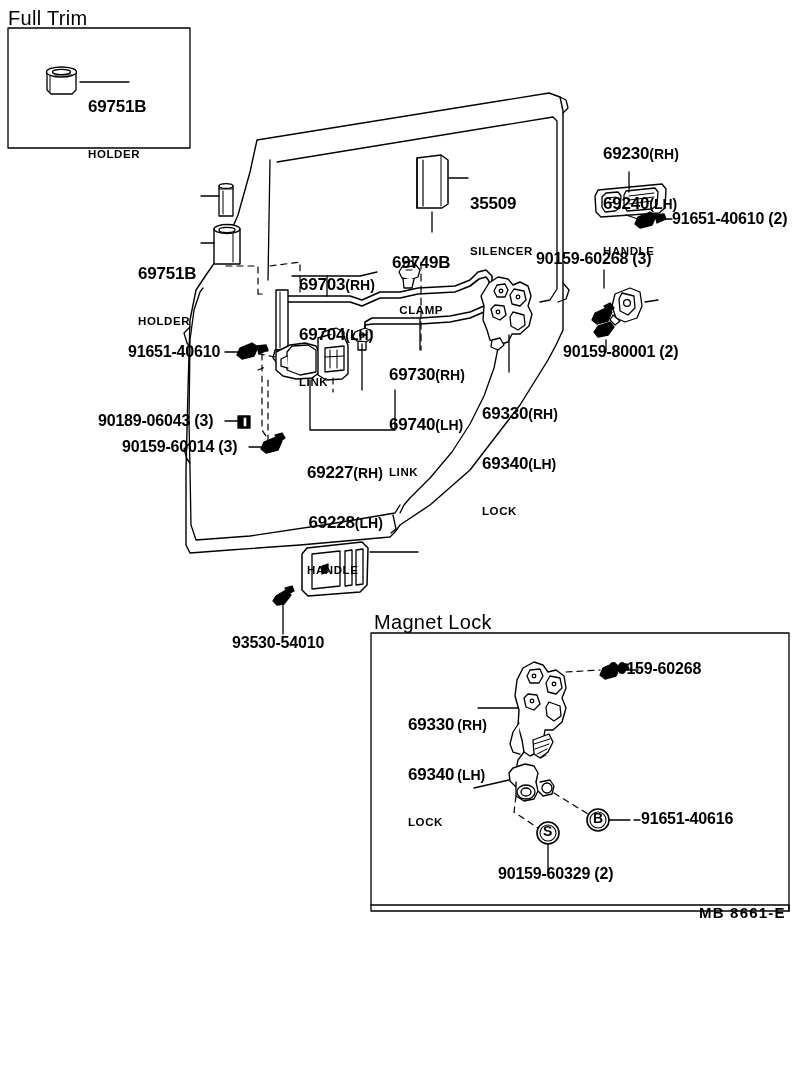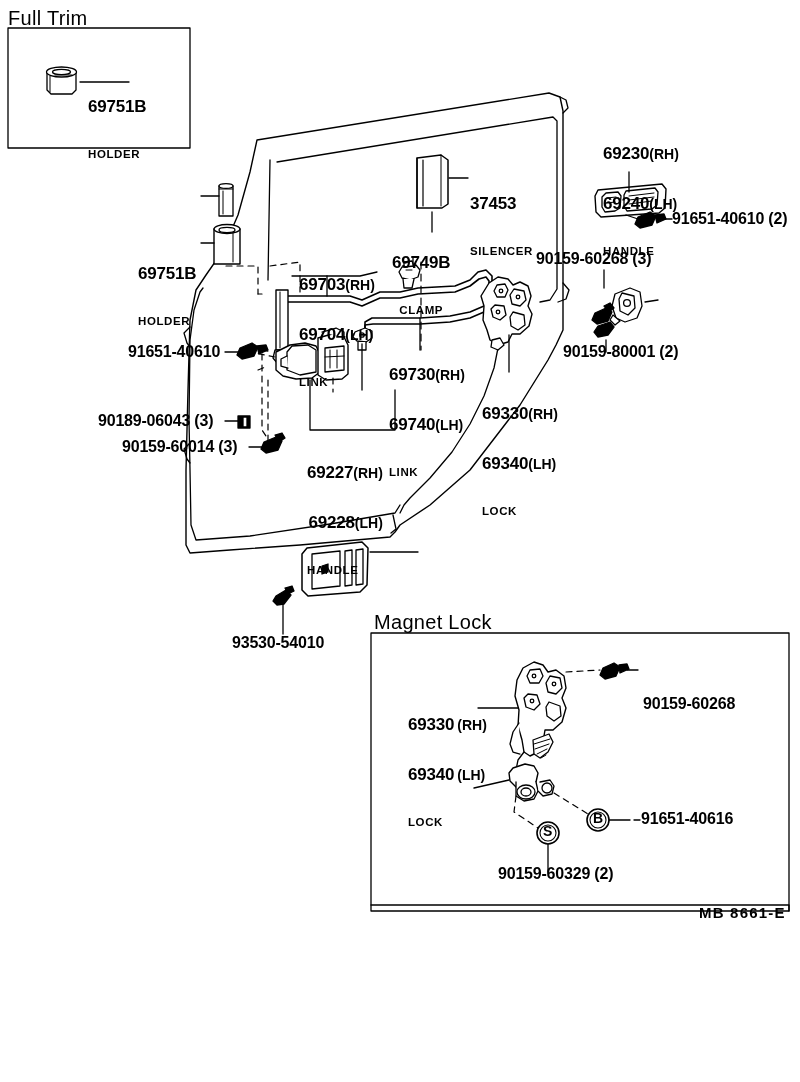--- a/index.html
+++ b/index.html
@@ -329,21 +329,21 @@
     <div class="sub" style="margin-top:2px;">HOLDER</div>
   </div>
 
   <div class="lbl" style="left:299px;top:244px;">
     <div class="row"><span class="pn">69703</span><span class="suf">(RH)</span></div>
     <div class="row" style="margin-top:1px;"><span class="pn">69704</span><span class="suf">(LH)</span></div>
     <div class="sub" style="margin-top:2px;">LINK</div>
   </div>
 
   <div class="lbl" style="left:470px;top:163px;">
-    <div class="pn">37453</div>
+    <div class="pn">35509</div>
     <div class="sub" style="margin-top:2px;">SILENCER</div>
   </div>
 
   <div class="lbl" style="left:392px;top:222px;">
     <div class="pn">69749B</div>
     <div class="sub" style="margin-top:2px;text-align:center;">CLAMP</div>
   </div>
 
   <div class="lbl" style="left:603px;top:113px;">
     <div class="row"><span class="pn">69230</span><span class="suf">(RH)</span></div>
@@ -388,21 +388,21 @@
 
   <div class="lbl boxtitle" style="left:374px;top:612px;">Magnet Lock</div>
 
   <div class="lbl" style="left:408px;top:684px;">
     <div class="row"><span class="pn">69330</span><span class="suf" style="margin-left:3px;">(RH)</span></div>
     <div class="row" style="margin-top:1px;"><span class="pn">69340</span><span class="suf" style="margin-left:3px;">(LH)</span></div>
     <div class="sub" style="margin-top:2px;">LOCK</div>
   </div>
 
 
-  <div class="lbl pn-sm" style="left:643px;top:661px;margin-top:35px;">90159-60268</div>
+  <div class="lbl pn-sm" style="left:609px;top:661px;">90159-60268</div>
   <div class="lbl pn-sm" style="left:641px;top:811px;">91651-40616</div>
   <div class="lbl pn-sm" style="left:498px;top:866px;">90159-60329 (2)</div>
 
   <div class="lbl" style="left:593px;top:811px;font-size:14px;font-weight:bold;">B</div>
   <div class="lbl" style="left:543px;top:824px;font-size:14px;font-weight:bold;">S</div>
 
   <div class="lbl code" style="left:699px;top:905px;">MB 8661-E</div>
 
 </div>
 

